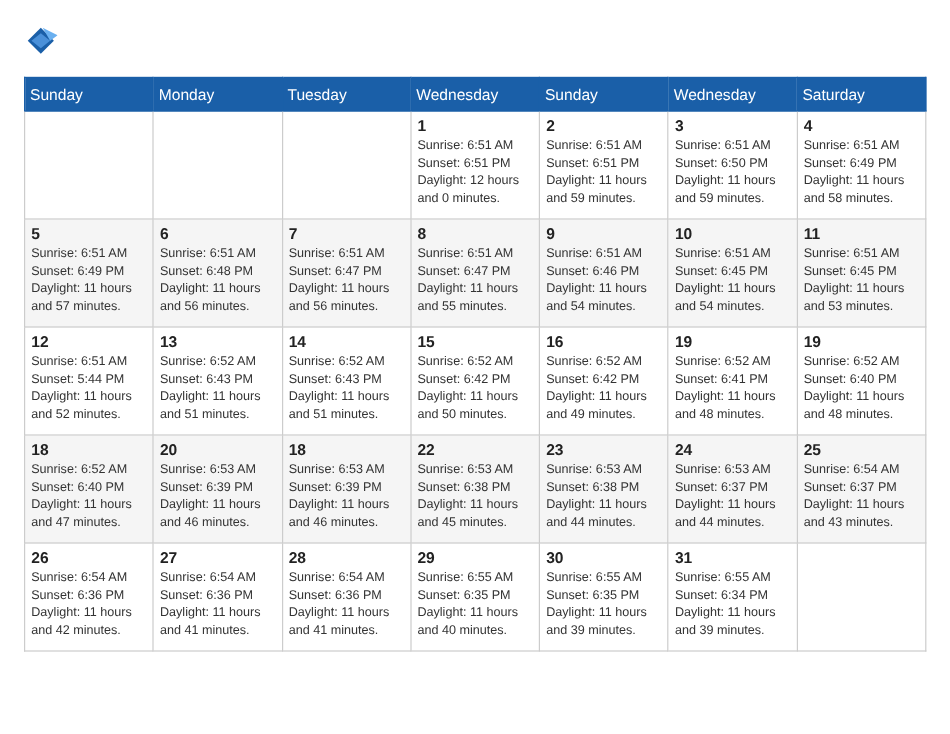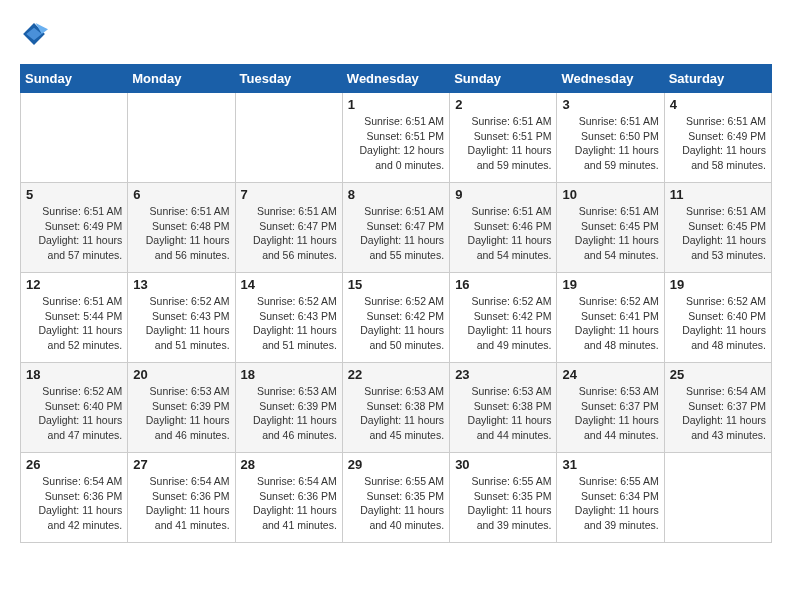--- a/index.html
+++ b/index.html
@@ -51,21 +51,21 @@
       width: 100%;
       border-collapse: collapse;
       font-size: 11px;
     }
     thead tr th {
       background-color: #1a5fa8;
       color: #fff;
       padding: 6px 4px;
       text-align: left;
       font-size: 13px;
-      font-weight: bold;
+      font-weight: normal;
       border: 1px solid #1a5fa8;
     }
     tbody tr td {
       border: 1px solid #ccc;
       vertical-align: top;
       padding: 4px 5px;
       height: 90px;
       width: calc(100% / 7);
       background: #fff;
     }
@@ -75,21 +75,20 @@
     .day-num {
       font-size: 13px;
       font-weight: bold;
       color: #222;
       margin-bottom: 2px;
     }
     .day-info {
       color: #333;
       font-size: 10.5px;
       line-height: 1.4;
-      text-align: right;
     }
     .empty-cell {
       background: #fff !important;
     }
   </style>
 </head>
 <body>
 
 <div class="header">
   <div class="logo">

